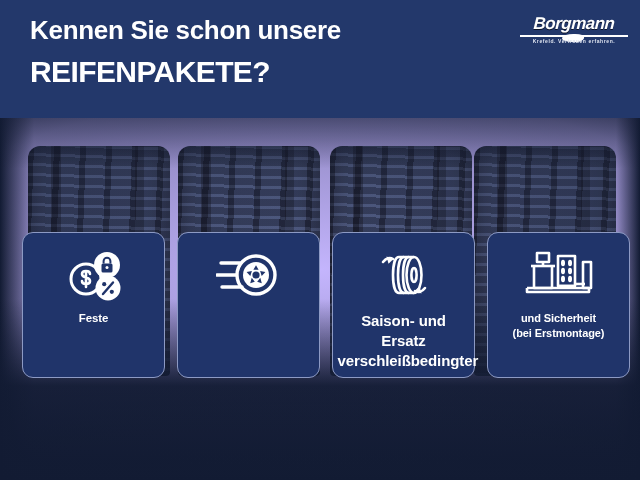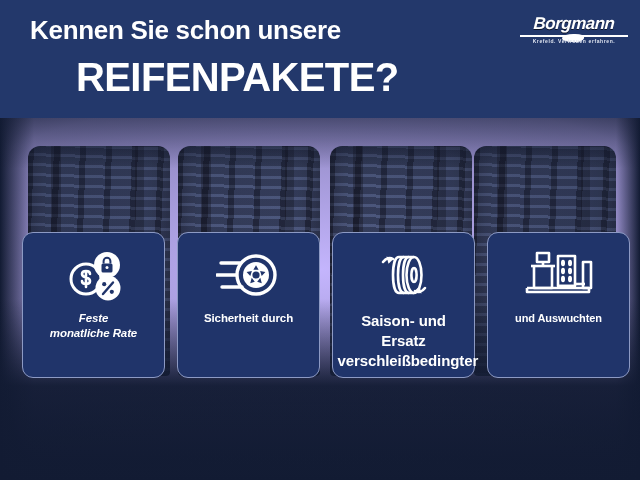--- a/index.html
+++ b/index.html
@@ -20,22 +20,22 @@
     background:#23386b;
     z-index:6;
   }
   .headline-1{
     position:absolute; left:30px; top:15px;
     font-size:26px; font-weight:bold; color:#ffffff;
     letter-spacing:-0.3px; white-space:nowrap;
   }
   .headline-2{
     position:absolute; left:30px; top:55px;
-    font-size:40px; font-weight:bold; color:#ffffff;
-    letter-spacing:-0.6px; white-space:nowrap;margin-left:46px;
+    font-size:30px; font-weight:bold; color:#ffffff;
+    letter-spacing:-0.6px; white-space:nowrap;
   }
 
   
   .logo{
     position:absolute; right:10px; top:14px;
     width:112px; height:34px;
   }
   .logo-word{
     position:absolute; left:0; top:0; width:112px;
     text-align:center;
@@ -121,21 +121,21 @@
   .card{
     position:absolute; top:232px;
     width:143px; height:146px;
     background:#20346a;
     border:1.6px solid #8d9ac4;
     border-radius:11px;
     display:flex; flex-direction:column;
     align-items:center; justify-content:flex-start;
     padding-top:14px;
   }
-  .card.c1{ left:22px;font-style:italic; }
+  .card.c1{ left:22px; }
   .card.c2{ left:177px; }
   .card.c3{ left:332px; }
   .card.c4{ left:487px; }
 
   .card-icon{
     height:56px; width:100%;
     display:flex; align-items:center; justify-content:center;
   }
   .card-icon svg{ display:block; }
 
@@ -191,21 +191,20 @@
           <path d="M41.6 14.5v-2.4a3.4 3.4 0 0 1 6.8 0v2.4" fill="none" stroke="#20346a" stroke-width="2"></path>
           <circle cx="45" cy="18.6" r="1.5" fill="#fff"></circle>
           <circle cx="46" cy="39" r="12.5" fill="#fff"></circle>
           <circle cx="42.2" cy="35.2" r="2.1" fill="#20346a"></circle>
           <circle cx="49.8" cy="42.8" r="2.1" fill="#20346a"></circle>
           <path d="M51 33.5L41 45" stroke="#20346a" stroke-width="2.4" stroke-linecap="round"></path>
         </svg>
       </div>
       <div class="card-label">
         <div>Feste</div>
-        <div>monatliche Rate</div>
       </div>
     </div>
 
     <div class="card c2">
       <div class="card-icon">
         <svg width="66" height="52" viewBox="0 0 66 52">
           <g stroke="#fff" stroke-width="3.4" stroke-linecap="round">
             <line x1="5" y1="14" x2="24" y2="14"></line>
             <line x1="1" y1="26" x2="20" y2="26"></line>
             <line x1="6" y1="38" x2="26" y2="38"></line>
@@ -216,21 +215,20 @@
           <g fill="#20346a">
             <path d="M40 16.2l2.6 4.6h-5.2z"></path>
             <path d="M49.4 23.1l-3.7 3.8-1.6-4.9z"></path>
             <path d="M45.8 34.3l-4.6-1.5 3.1-4z"></path>
             <path d="M34.2 34.3l1.5-5.5 3.1 4z"></path>
             <path d="M30.6 23.1l5.3-1.1-1.6 4.9z"></path>
           </g>
         </svg>
       </div>
       <div class="card-label">
-        <div>Sicherheit durch</div>
       </div>
     </div>
 
     <div class="card c3">
       <div class="card-icon">
         <svg width="64" height="52" viewBox="0 0 64 52">
           <g fill="none" stroke="#fff" stroke-width="2.6" stroke-linejoin="round">
             <path d="M27 8c-4 0-6 8-6 18s2 18 6 18"></path>
             <path d="M32 8c-4 0-6 8-6 18s2 18 6 18"></path>
             <path d="M37 8c-4 0-6 8-6 18s2 18 6 18"></path>
@@ -272,18 +270,19 @@
             <ellipse cx="46" cy="13" rx="2" ry="3.2"></ellipse>
             <ellipse cx="53" cy="13" rx="2" ry="3.2"></ellipse>
             <ellipse cx="46" cy="21" rx="2" ry="3.2"></ellipse>
             <ellipse cx="53" cy="21" rx="2" ry="3.2"></ellipse>
             <ellipse cx="46" cy="29" rx="2" ry="3.2"></ellipse>
             <ellipse cx="53" cy="29" rx="2" ry="3.2"></ellipse>
           </g>
         </svg>
       </div>
       <div class="card-label">
-        <div>und Auswuchten</div>
+        <div>und Sicherheit</div>
+        <div>(bei Erstmontage)</div>
       </div>
     </div>
 
   </div>
 </div>
 
 </body></html>

